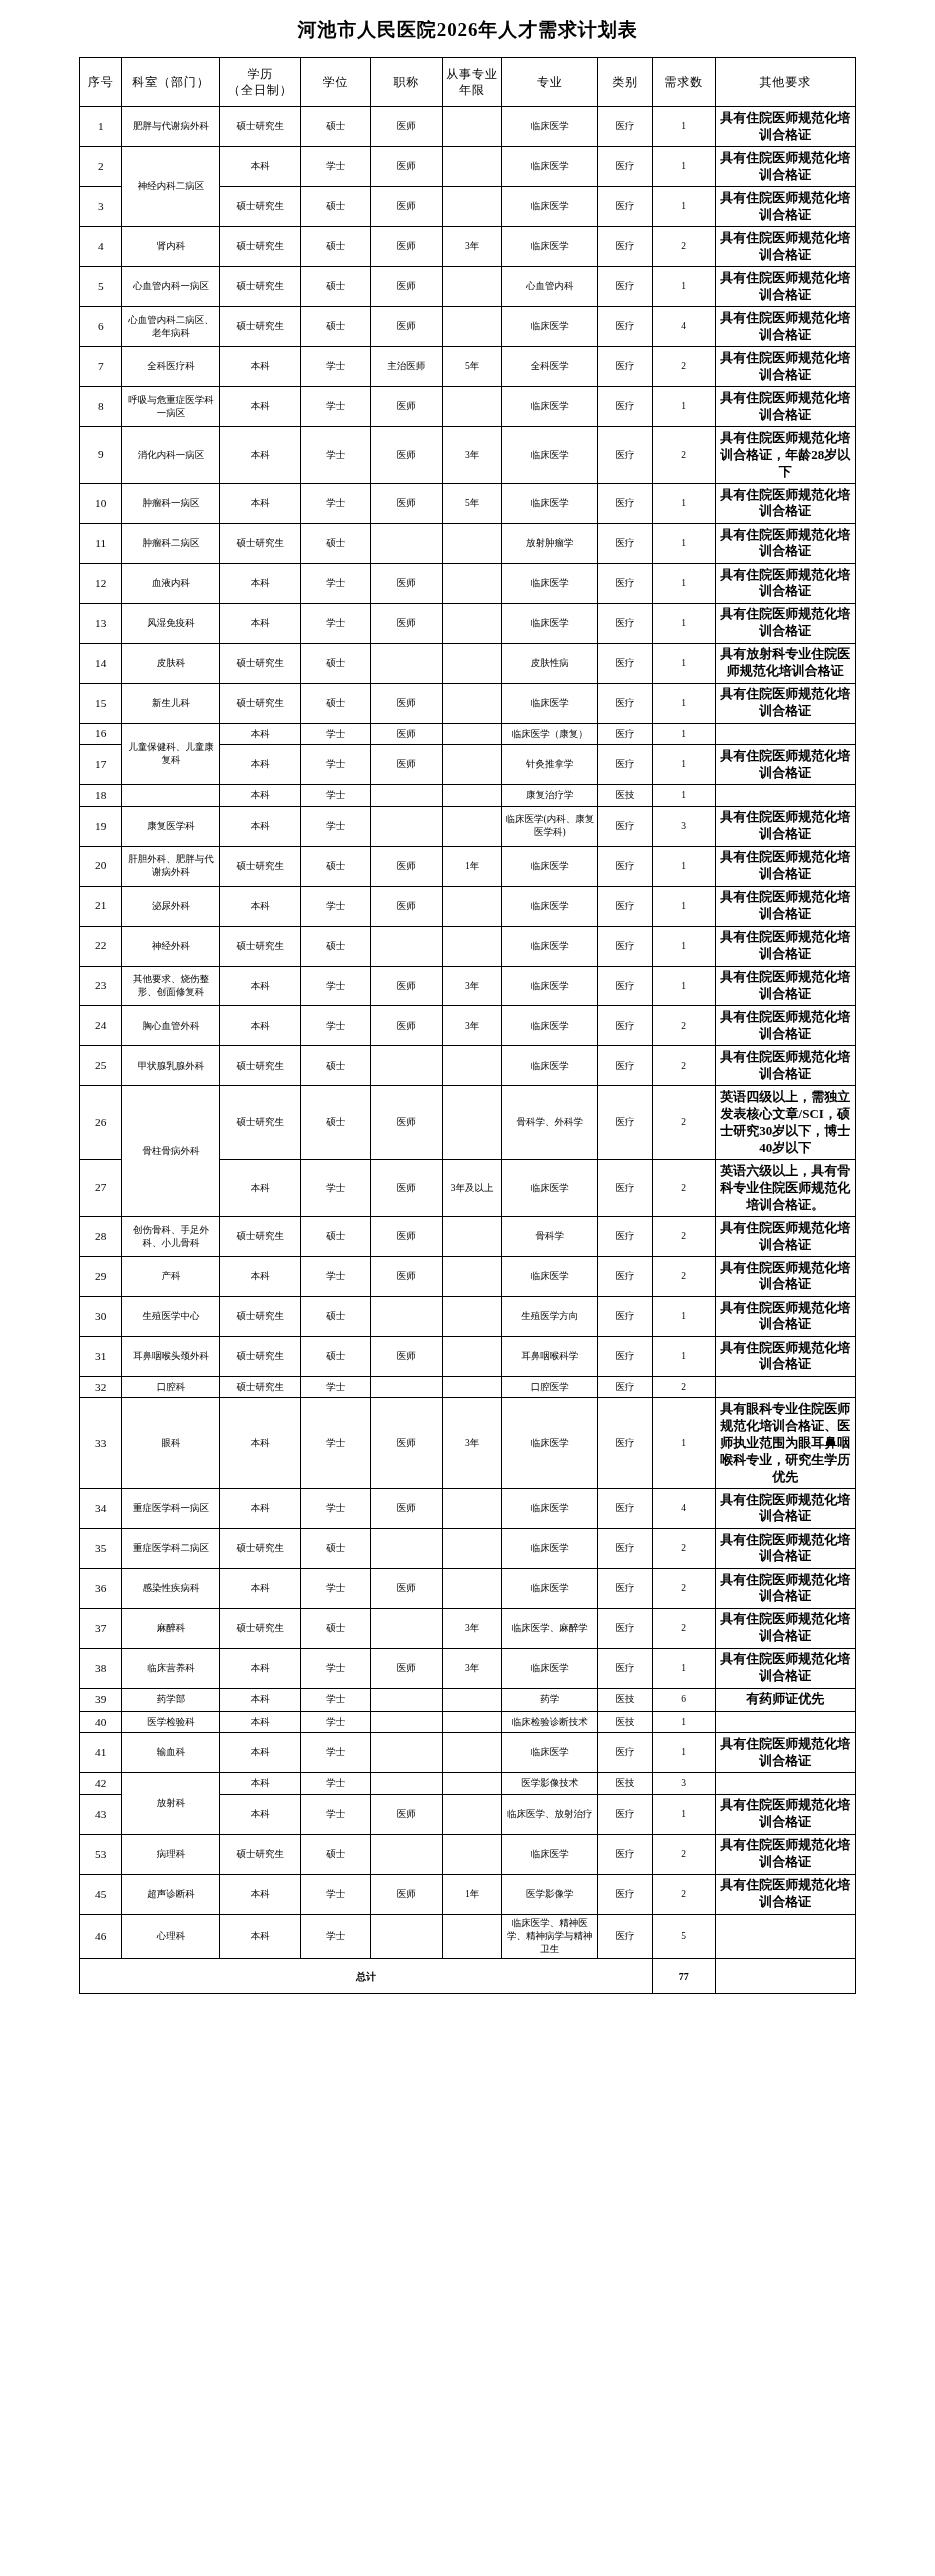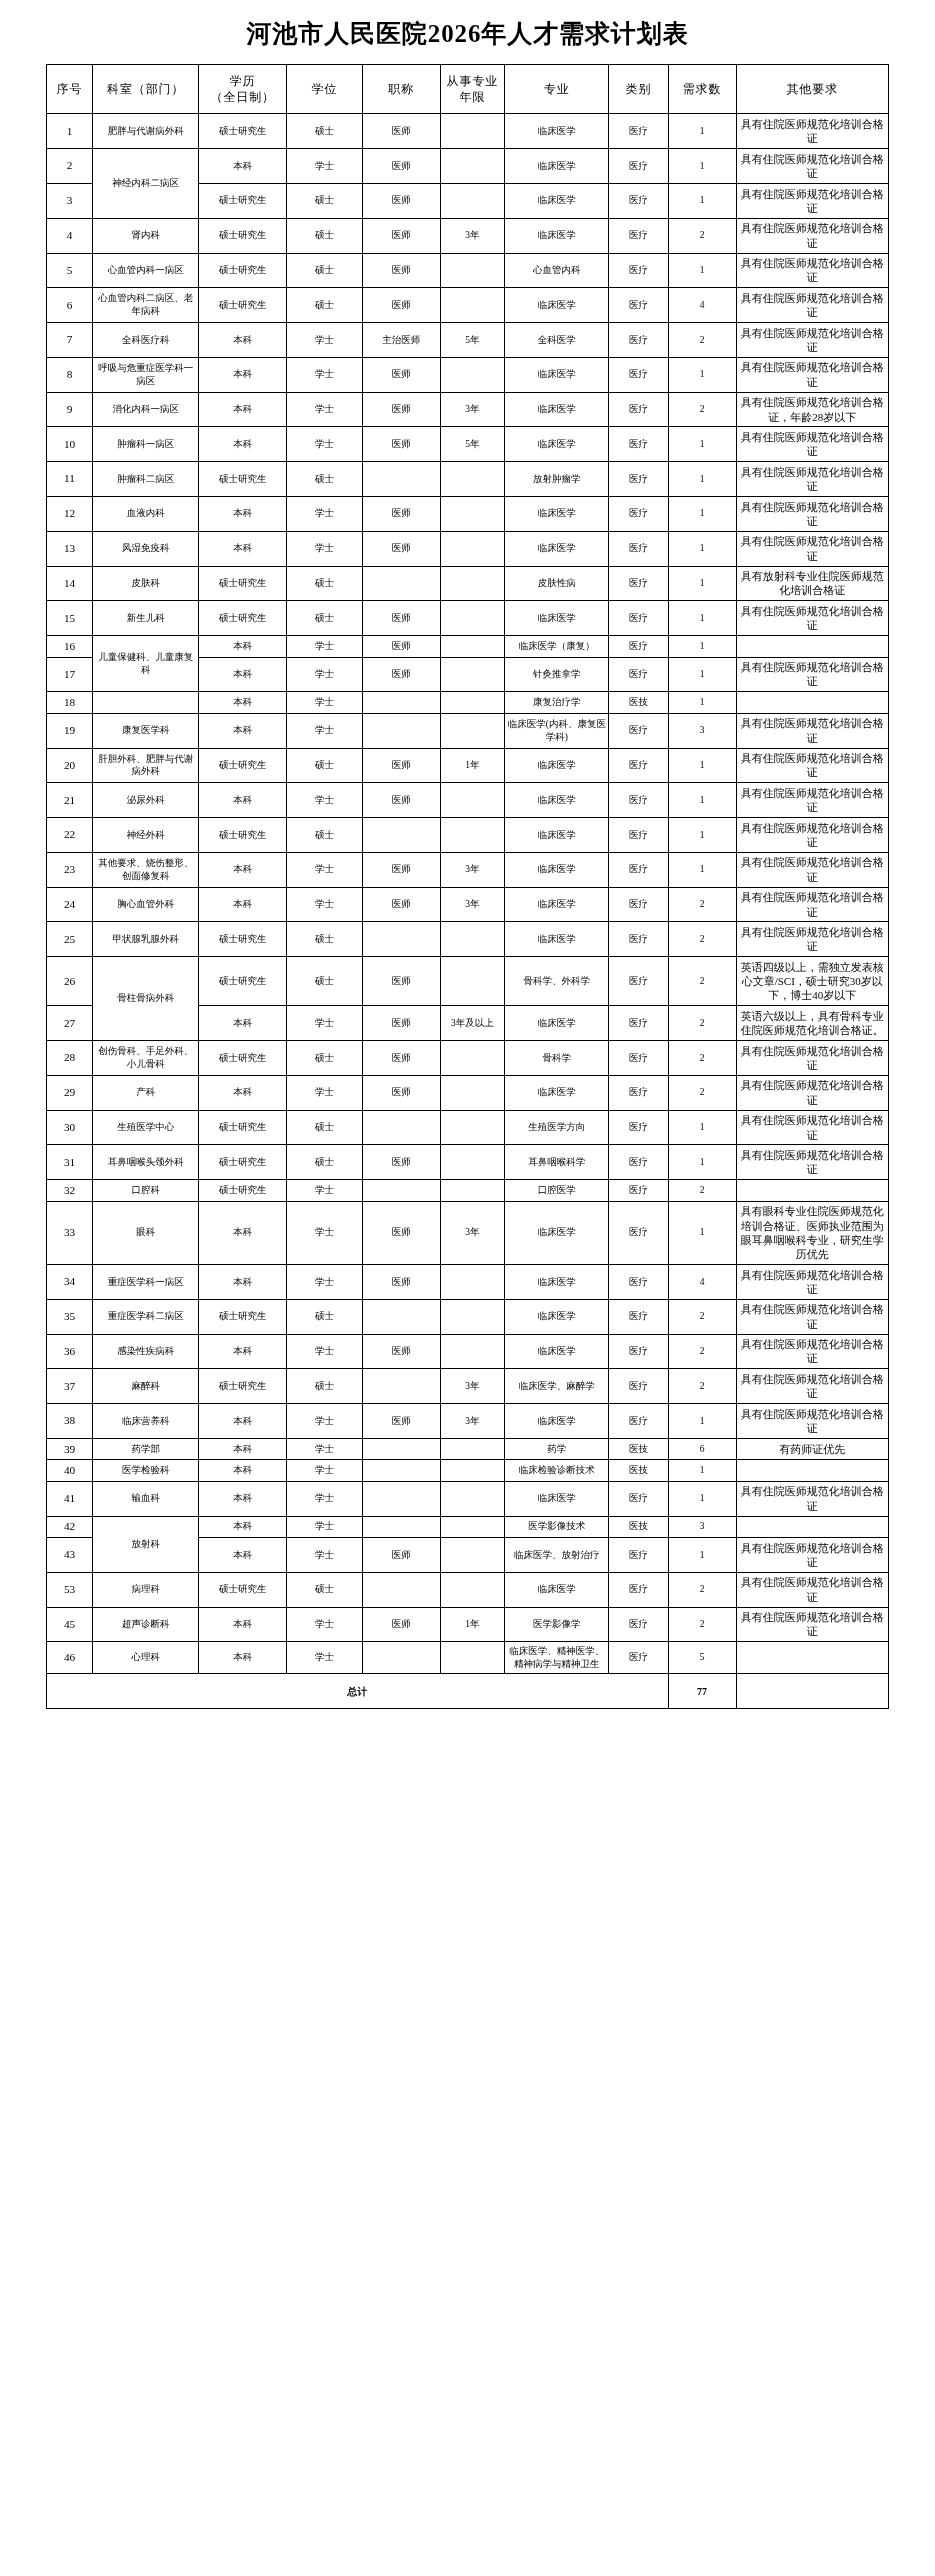--- a/index.html
+++ b/index.html
@@ -5,50 +5,50 @@
   html,body{margin:0;padding:0;background:#ffffff;}
   body{
     width:935px;
     font-family:"Liberation Serif","DejaVu Serif",serif;
     color:#000;
     -webkit-font-smoothing:none;
   }
   .page{width:935px;padding:12px 0 17.3px 0;box-sizing:border-box;}
   .title{
     text-align:center;
-    font-size:25px;
+    font-size:19px;
     font-weight:bold;
     letter-spacing:0.9px;
     margin:5.2px 0 12px 0;
     font-family:"Liberation Serif","DejaVu Serif",serif;
   }
   table{
     border-collapse:collapse;
     margin:14px auto;
-    width:843px;
+    width:777px;
     table-layout:fixed;
   }
   th,td{
     border:0.9px solid #000;
     text-align:center;
     vertical-align:middle;
     font-size:10px;
     line-height:1.35;
     padding:2.6px 1.7px;
     word-break:break-all;
   }
   thead th{
     font-size:12px;
     font-weight:normal;
     height:43px;
     letter-spacing:0.9px;
   }
   td.idx{font-size:11.3px;}
   td.small{font-size:9.5px;}
-  td.req{font-size:11px;line-height:1.3;}
+  td.req{font-size:13px;line-height:1.3;font-weight:bold;}
   tr.total td{font-size:10px;font-weight:bold;height:29px;}
   col.c-idx{width:42px;}
   col.c-dept{width:97px;}
   col.c-edu{width:80px;}
   col.c-deg{width:69px;}
   col.c-title{width:71px;}
   col.c-years{width:59px;}
   col.c-major{width:95px;}
   col.c-cat{width:54px;}
   col.c-num{width:62px;}

